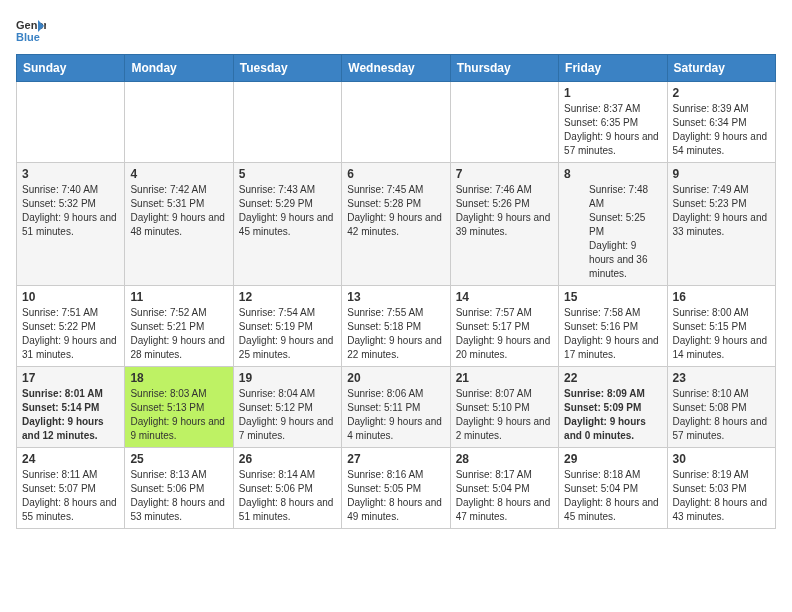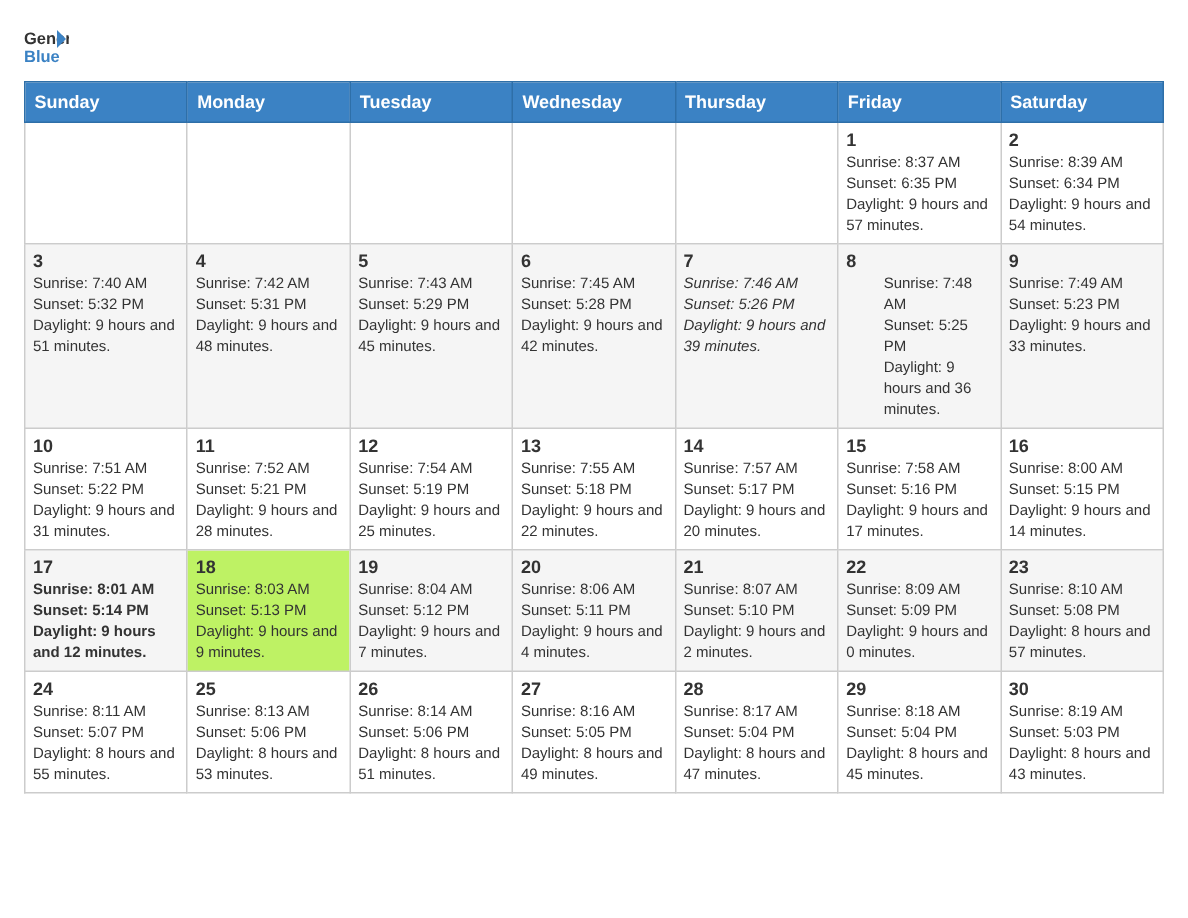--- a/index.html
+++ b/index.html
@@ -147,21 +147,21 @@
 Daylight: 9 hours and 45 minutes.</div>
         </td>
         <td style="background: rgb(245, 245, 245);">
           <span class="day-num">6</span>
           <div class="day-info" style="white-space: pre-line;">Sunrise: 7:45 AM
 Sunset: 5:28 PM
 Daylight: 9 hours and 42 minutes.</div>
         </td>
         <td style="background: rgb(245, 245, 245);">
           <span class="day-num">7</span>
-          <div class="day-info" style="white-space: pre-line; font-style: italic;">Sunrise: 7:46 AM
+          <div class="day-info" style="white-space: pre-line;">Sunrise: 7:46 AM
 Sunset: 5:26 PM
 Daylight: 9 hours and 39 minutes.</div>
         </td>
         <td style="background: rgb(245, 245, 245);">
           <span class="day-num">8</span>
           <div class="day-info" style="white-space: pre-line; margin-left: 25px;">Sunrise: 7:48 AM
 Sunset: 5:25 PM
 Daylight: 9 hours and 36 minutes.</div>
         </td>
         <td style="background: rgb(245, 245, 245);">
@@ -241,21 +241,21 @@
 Daylight: 9 hours and 4 minutes.</div>
         </td>
         <td style="background: rgb(245, 245, 245);">
           <span class="day-num">21</span>
           <div class="day-info" style="white-space: pre-line;">Sunrise: 8:07 AM
 Sunset: 5:10 PM
 Daylight: 9 hours and 2 minutes.</div>
         </td>
         <td style="background: rgb(245, 245, 245); margin-top: 38px;">
           <span class="day-num">22</span>
-          <div class="day-info" style="white-space: pre-line;">Sunrise: 8:09 AM
+          <div class="day-info" style="white-space: pre-line; font-weight: bold;">Sunrise: 8:09 AM
 Sunset: 5:09 PM
 Daylight: 9 hours and 0 minutes.</div>
         </td>
         <td style="background: rgb(245, 245, 245);">
           <span class="day-num">23</span>
           <div class="day-info" style="white-space: pre-line;">Sunrise: 8:10 AM
 Sunset: 5:08 PM
 Daylight: 8 hours and 57 minutes.</div>
         </td>
       </tr>

